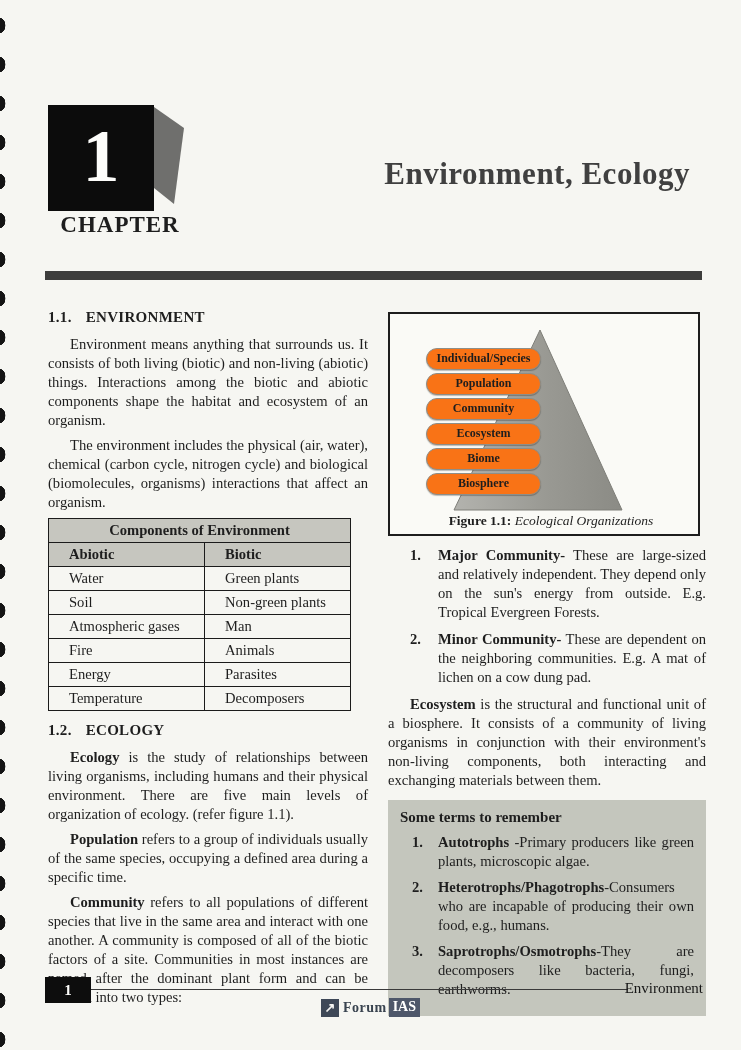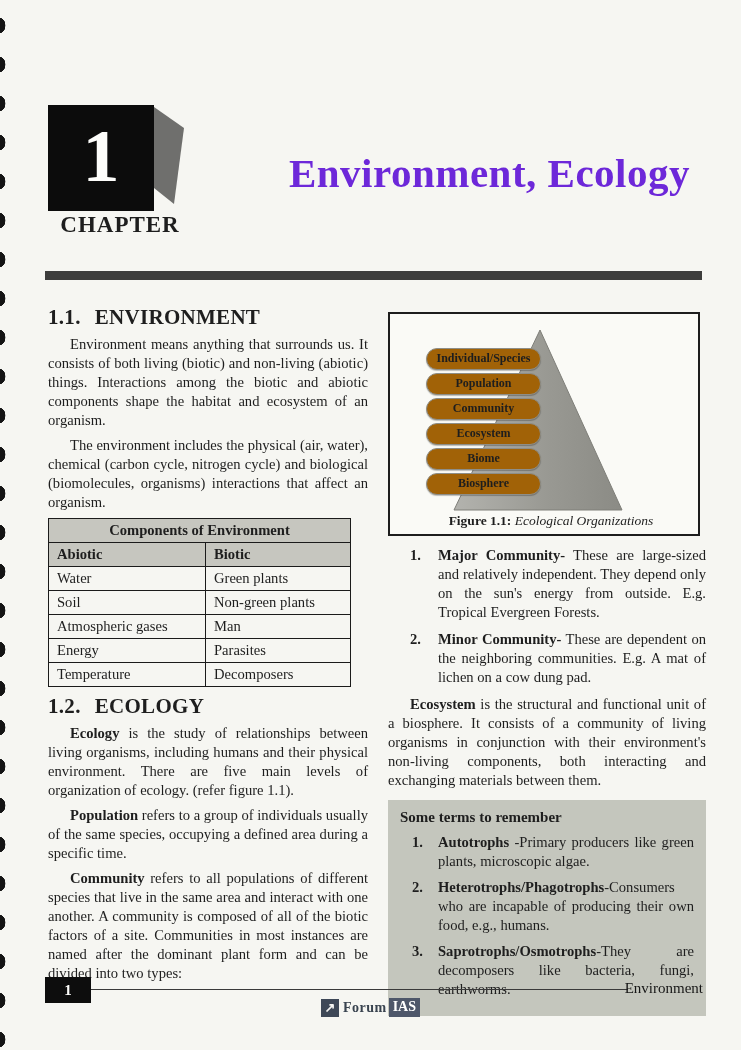--- a/index.html
+++ b/index.html
@@ -25,50 +25,50 @@
     background:#0c0c0c;display:flex;align-items:center;justify-content:center;
   }
   .chapter-box .num{color:#fdfdfb;font-size:74px;font-weight:bold;line-height:1;transform:translateY(-2px);}
   .chapter-fold{position:absolute;left:154px;top:106px;}
   .chapter-label{
     position:absolute;left:40px;top:212px;width:160px;text-align:center;
     font-size:23px;font-weight:bold;letter-spacing:1px;
   }
   .title{
     position:absolute;left:190px;top:146px;width:500px;
-    text-align:right;font-size:41px;font-weight:bold;line-height:55px;
-    color:#6d28d9;letter-spacing:0.5px;
+    text-align:right;font-size:31px;font-weight:bold;line-height:55px;
+    color:#404040;letter-spacing:0.5px;
   }
   .divider{position:absolute;left:45px;top:271px;width:657px;height:9px;background:#3d3d3c;}
 
   
   .col{position:absolute;top:308px;width:320px;font-size:14.6px;line-height:19px;text-align:justify;}
   .col-left{left:48px;}
   .col-right{left:388px;top:310px;width:318px;}
 
-  .sec-heading{font-size:21px;font-weight:bold;margin:0 0 8px 0;letter-spacing:0.3px;}
+  .sec-heading{font-size:15px;font-weight:bold;margin:0 0 8px 0;letter-spacing:0.3px;}
   .sec-heading .sec-num{margin-right:14px;}
   .para{margin:0 0 6px 0;text-indent:22px;}
   .lead{font-weight:bold;}
 
   
   table.env-table{border-collapse:collapse;width:303px;margin:4px 0 10px 0;}
-  .env-table th,.env-table td{border:1.6px solid #1b1b1b;padding:1px 8px;font-size:14.6px;height:21px;text-align:left;}
+  .env-table th,.env-table td{border:1.6px solid #1b1b1b;padding:1px 20px;font-size:14.6px;height:21px;text-align:left;}
   .env-table .tbl-title{background:#c6c6bf;text-align:center;font-weight:bold;}
   .env-table .col-head{background:#c6c6bf;font-weight:bold;}
 
   
   .figure-box{
     position:relative;width:312px;height:224px;margin:2px 0 10px 0;
     background:#fafaf6;border:2px solid #1d1d1d;box-sizing:border-box;
   }
   .pyramid-svg{position:absolute;left:0;top:0;}
   .pill{
     position:absolute;left:36px;width:113px;height:20px;
-    background:#a16207;border:1px solid #8e8e88;border-radius:11px;
+    background:#f97316;border:1px solid #8e8e88;border-radius:11px;
     font-size:12px;font-weight:bold;text-align:center;line-height:19px;
     box-shadow:0 1px 1px rgba(0,0,0,0.25);
   }
   .fig-caption{position:absolute;left:14px;right:0;bottom:4px;text-align:center;font-size:13.5px;}
   .fig-caption .cap-label{font-weight:bold;}
   .fig-caption .cap-text{font-style:italic;}
 
   
   .numlist-item{position:relative;padding-left:50px;margin:0 0 8px 0;}
   .numlist-item .num{position:absolute;left:22px;font-weight:bold;}
@@ -135,20 +135,24 @@
         <td>Water</td>
         <td>Green plants</td>
       </tr>
       <tr>
         <td>Soil</td>
         <td>Non-green plants</td>
       </tr>
       <tr>
         <td>Atmospheric gases</td>
         <td>Man</td>
+      </tr>
+      <tr>
+        <td>Fire</td>
+        <td>Animals</td>
       </tr>
       <tr>
         <td>Energy</td>
         <td>Parasites</td>
       </tr>
       <tr>
         <td>Temperature</td>
         <td>Decomposers</td>
       </tr>
     </tbody>

